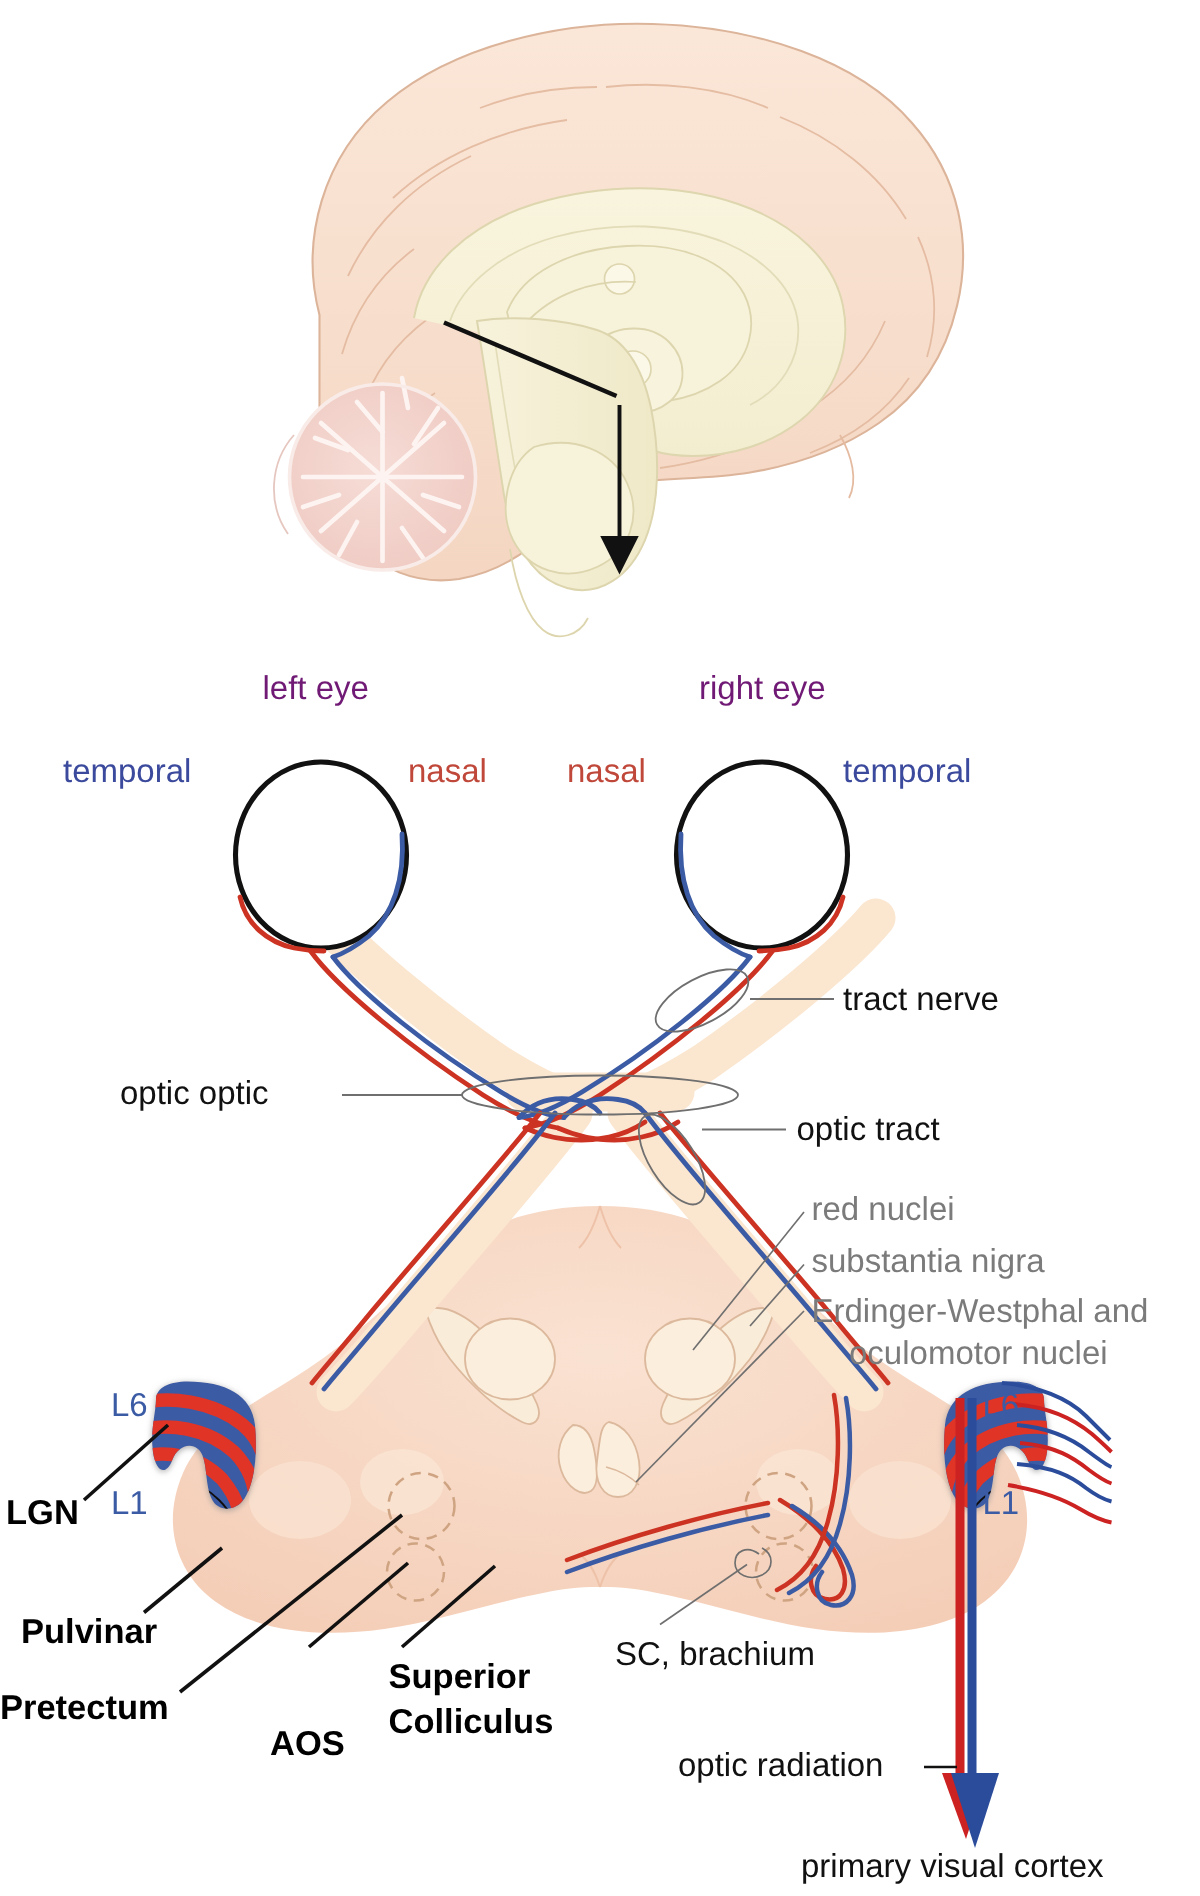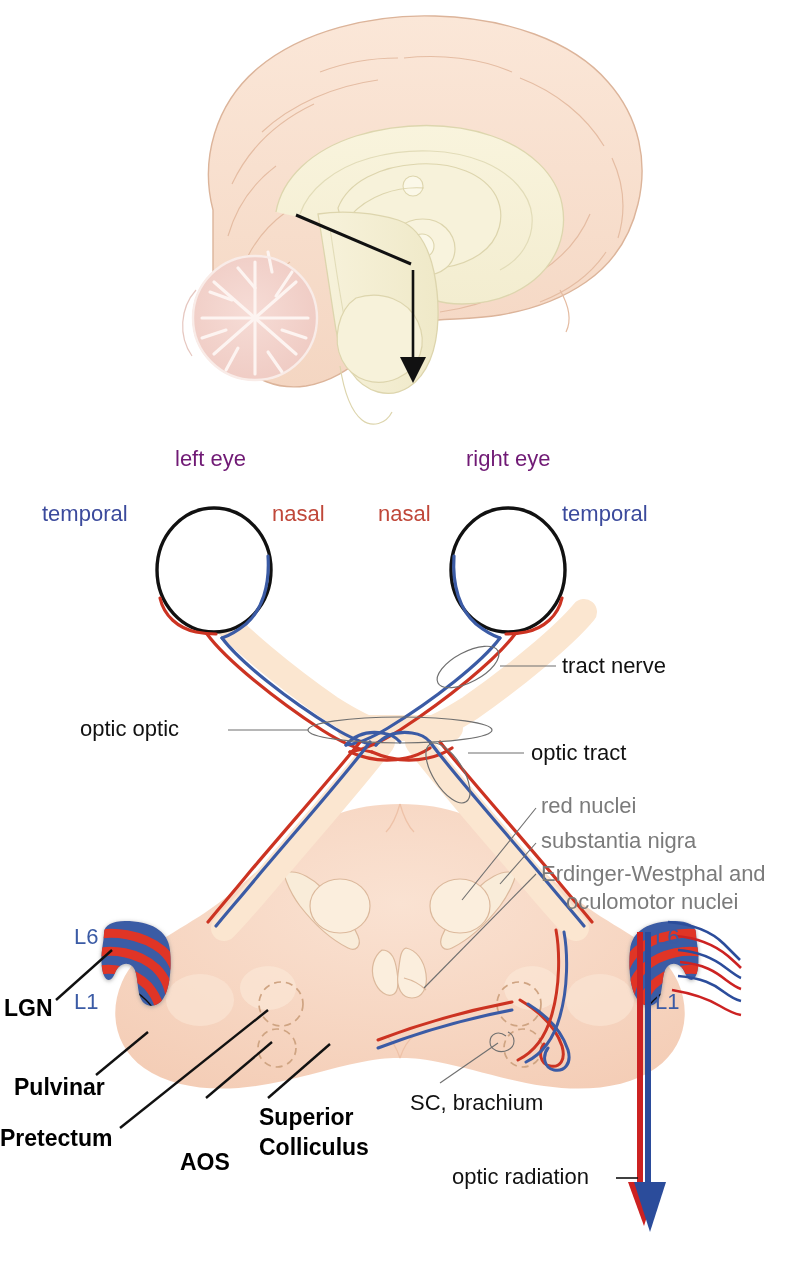--- a/index.html
+++ b/index.html
@@ -358,14 +358,15 @@
 
   <div class="lbl lbl-bold" style="left:4px;top:996px;">LGN</div>
   <div class="lbl lbl-bold" style="left:14px;top:1075px;">Pulvinar</div>
   <div class="lbl lbl-bold" style="left:0px;top:1126px;">Pretectum</div>
   <div class="lbl lbl-bold" style="left:180px;top:1110px;margin-top:40px;">AOS</div>
   <div class="lbl lbl-bold" style="left:259px;top:1105px;">Superior</div>
   <div class="lbl lbl-bold" style="left:259px;top:1135px;">Colliculus</div>
 
   <div class="lbl lbl-black" style="left:410px;top:1091px;">SC, brachium</div>
   <div class="lbl lbl-black" style="left:452px;top:1165px;">optic radiation</div>
+  <div class="lbl lbl-black" style="left:534px;top:1232px;">primary visual cortex</div>
 
 </div>
 
 </body></html>

